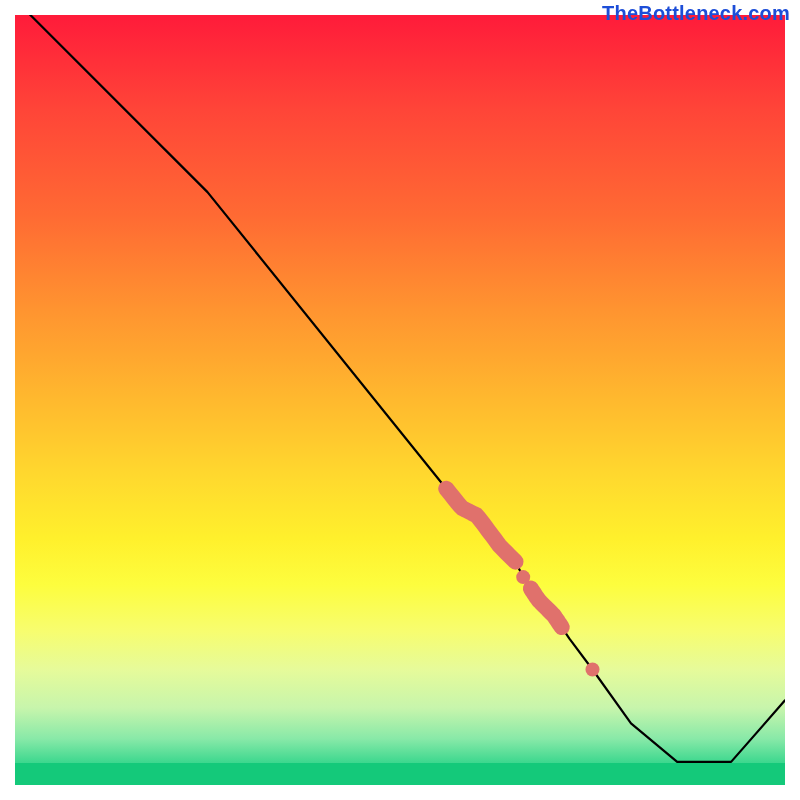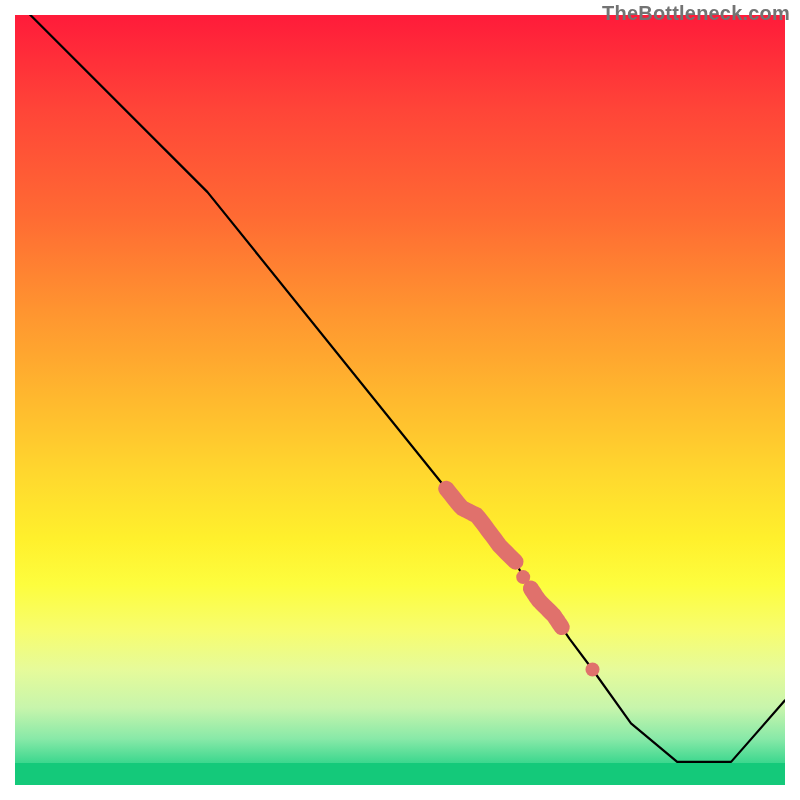--- a/index.html
+++ b/index.html
@@ -71,21 +71,21 @@
   }
   .blob {
     fill: #e0716c;
   }
   .watermark {
     position: absolute;
     top: 2px;
     right: 10px;
     font-size: 20px;
     font-weight: 600;
-    color: #737373;
+    color: #1d4ed8;
     letter-spacing: 0.2px;
     z-index: 20;
     user-select: none;
   }
 </style>
 </head>
 <body>
 
 <div class="canvas">
   <div class="watermark">TheBottleneck.com</div>

